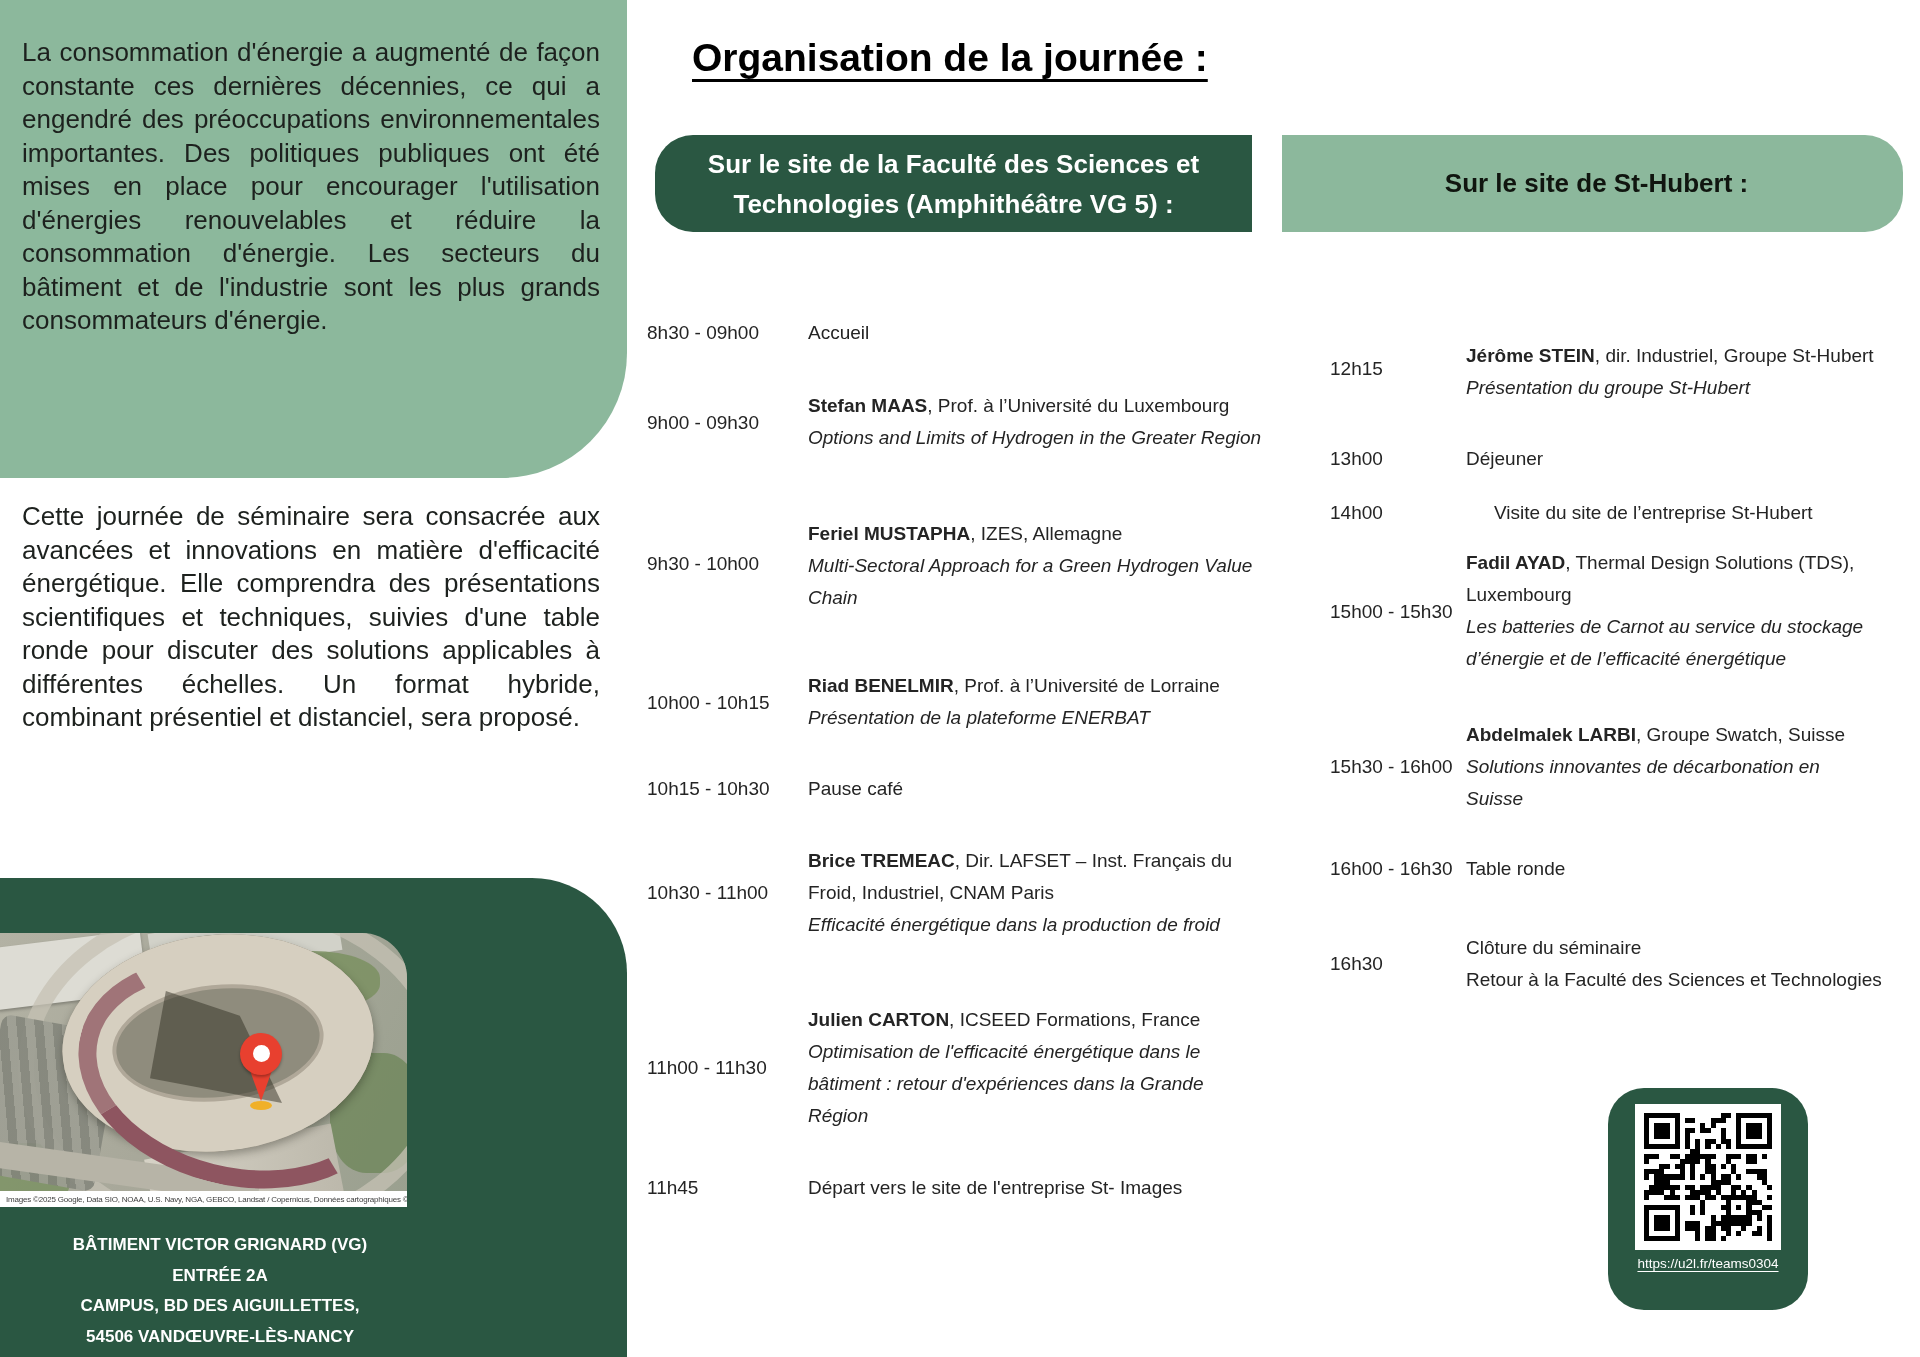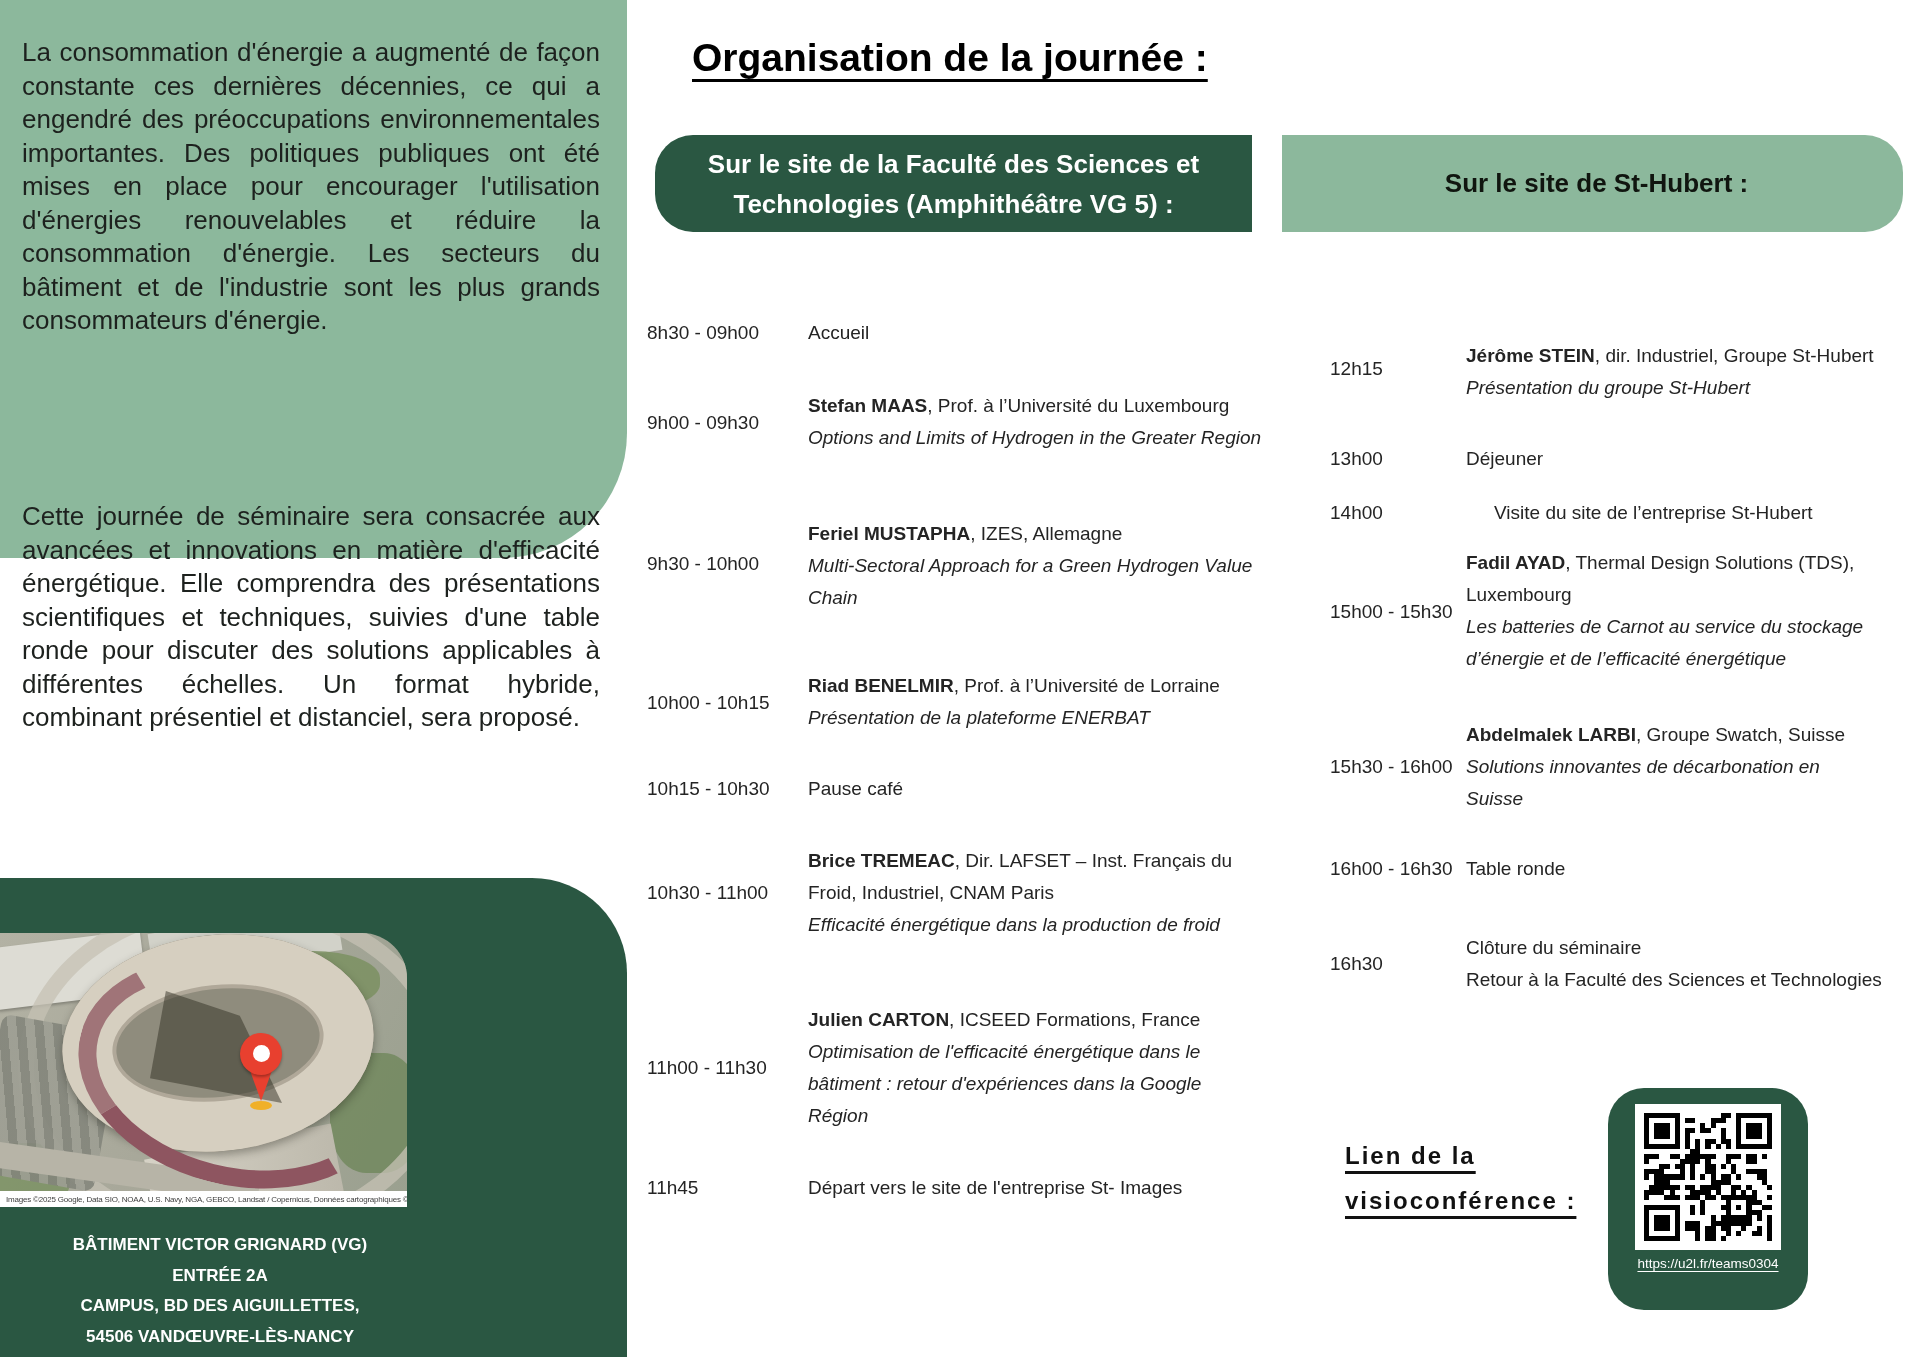--- a/index.html
+++ b/index.html
@@ -1,20 +1,20 @@
 <!DOCTYPE html>
 <html lang="fr"><head>
 <meta charset="utf-8">
 <style>
   html,body{margin:0;padding:0;background:#fff;}
   .page{position:relative;width:1920px;height:1357px;background:#ffffff;overflow:hidden;
         font-family:"Liberation Sans","DejaVu Sans",sans-serif;color:#1c1c1c;}
 
   
-  .intro-box{position:absolute;left:0;top:0;width:627px;height:558px;
+  .intro-box{position:absolute;left:0;top:0;width:627px;height:478px;
              background:var(--lightgreen);border-bottom-right-radius:125px;
              box-sizing:border-box;padding:36px 27px 0 22px;}
   .intro-box p{margin:0;font-size:26px;line-height:33.5px;text-align:justify;color:#1d211e;}
   .intro-par2{position:absolute;left:22px;top:500px;width:578px;margin:0;
               font-size:26px;line-height:33.5px;text-align:justify;color:#1d211e;}
 
   .campus-box{position:absolute;left:0;top:878px;width:627px;height:479px;
               background:var(--darkgreen);border-top-right-radius:95px;}
   .photo{position:absolute;left:0;top:55px;width:407px;height:274px;overflow:hidden;
          border-top-right-radius:45px;background:linear-gradient(115deg,#b3b2a4 0%,#a8a89a 45%,#9aa08f 100%);}
@@ -133,21 +133,21 @@
       <div class="sched-line it" style="left: 808px; top: 707px;">Présentation de la plateforme ENERBAT</div>
       <div class="sched-time" style="left: 647px; top: 778px;">10h15 - 10h30</div>
       <div class="sched-line" style="left: 808px; top: 778px;">Pause café</div>
       <div class="sched-time" style="left: 647px; top: 882px;">10h30 - 11h00</div>
       <div class="sched-line" style="left: 808px; top: 850px;"><b>Brice TREMEAC</b>, Dir. LAFSET – Inst. Français du</div>
       <div class="sched-line" style="left: 808px; top: 882px;">Froid, Industriel, CNAM Paris</div>
       <div class="sched-line it" style="left: 808px; top: 914px;">Efficacité énergétique dans la production de froid</div>
       <div class="sched-time" style="left: 647px; top: 1057px;">11h00 - 11h30</div>
       <div class="sched-line" style="left: 808px; top: 1009px;"><b>Julien CARTON</b>, ICSEED Formations, France</div>
       <div class="sched-line it" style="left: 808px; top: 1041px;">Optimisation de l'efficacité énergétique dans le</div>
-      <div class="sched-line it" style="left: 808px; top: 1073px;">bâtiment : retour d'expériences dans la Google</div>
+      <div class="sched-line it" style="left: 808px; top: 1073px;">bâtiment : retour d'expériences dans la Grande</div>
       <div class="sched-line it" style="left: 808px; top: 1105px;">Région</div>
       <div class="sched-time" style="left: 647px; top: 1177px;">11h45</div>
       <div class="sched-line" style="left: 808px; top: 1177px;">Départ vers le site de l'entreprise St- Images</div>
     </div>
   <div id="sth-schedule">
       <div class="sched-time" style="left: 1330px; top: 358px;">12h15</div>
       <div class="sched-line" style="left: 1466px; top: 345px;"><b>Jérôme STEIN</b>, dir. Industriel, Groupe St-Hubert</div>
       <div class="sched-line it" style="left: 1466px; top: 377px;">Présentation du groupe St-Hubert</div>
       <div class="sched-time" style="left: 1330px; top: 448px;">13h00</div>
       <div class="sched-line" style="left: 1466px; top: 448px;">Déjeuner</div>
@@ -162,22 +162,20 @@
       <div class="sched-line" style="left: 1466px; top: 724px;"><b>Abdelmalek LARBI</b>, Groupe Swatch, Suisse</div>
       <div class="sched-line it" style="left: 1466px; top: 756px;">Solutions innovantes de décarbonation en</div>
       <div class="sched-line it" style="left: 1466px; top: 788px;">Suisse</div>
       <div class="sched-time" style="left: 1330px; top: 858px;">16h00 - 16h30</div>
       <div class="sched-line" style="left: 1466px; top: 858px;">Table ronde</div>
       <div class="sched-time" style="left: 1330px; top: 953px;">16h30</div>
       <div class="sched-line" style="left: 1466px; top: 937px;">Clôture du séminaire</div>
       <div class="sched-line" style="left: 1466px; top: 969px;">Retour à la Faculté des Sciences et Technologies</div>
     </div>
 
-  <p class="visio-label">Lien de la
-visioconférence :</p>
   <div class="qr-block">
     <div class="qr-white">
       <svg id="qr-svg" viewBox="0 0 25 25" shape-rendering="crispEdges" preserveAspectRatio="none">
           <rect x="0" y="0" width="25" height="25" fill="#ffffff"></rect>
           <rect x="0" y="0" width="1" height="1" fill="#000"></rect>
           <rect x="1" y="0" width="1" height="1" fill="#000"></rect>
           <rect x="2" y="0" width="1" height="1" fill="#000"></rect>
           <rect x="3" y="0" width="1" height="1" fill="#000"></rect>
           <rect x="4" y="0" width="1" height="1" fill="#000"></rect>
           <rect x="5" y="0" width="1" height="1" fill="#000"></rect>

